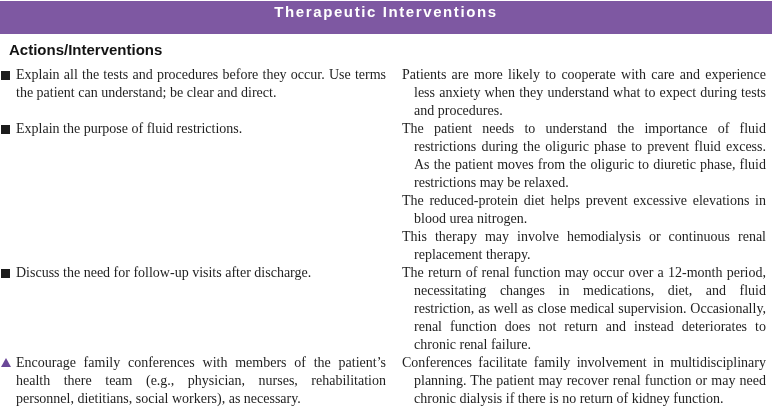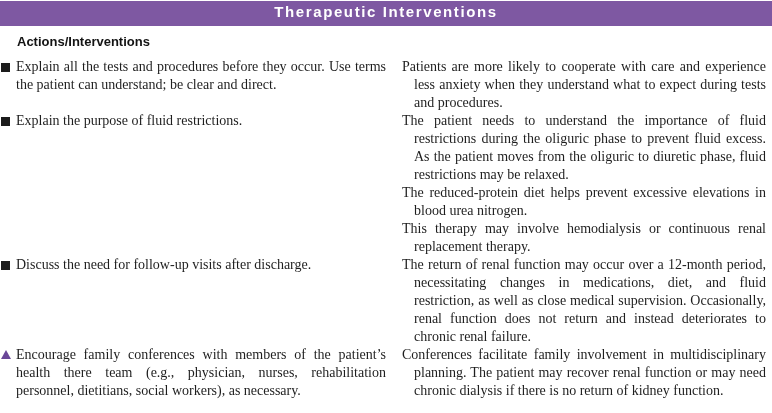--- a/index.html
+++ b/index.html
@@ -5,39 +5,39 @@
   html, body { margin: 0; padding: 0; }
   body {
     width: 772px; height: 413px;
     background: #ffffff;
     font-family: "Liberation Serif", serif;
     font-size: 14px; line-height: 18px;
     color: var(--text, #1e1e1e);
     overflow: hidden;
   }
   .titlebar {
-    margin-top: 1px; height: 25px;
+    margin-top: 1px; height: 33px;
     background: var(--header-bg, #7e58a2);
     color: var(--header-text, #ffffff);
     font-family: "Liberation Sans", sans-serif;
     font-weight: bold; font-size: 15px;
     letter-spacing: 1.6px;
     text-align: center; line-height: 21px;
   }
   .grid {
     display: grid;
     grid-template-columns: 385px 364px;
     column-gap: 16px;
     padding: 0 7px 0 1px;
   }
   .colhead {
     font-family: "Liberation Sans", sans-serif;
-    font-weight: bold; font-size: 13px;
+    font-weight: bold; font-size: 15px;
     line-height: 18px; color: #131313;
-    margin: 7px 16px;
+    margin: 7px 8px;
   }
   .colhead.c1 { grid-column: 1; }
   .colhead.c2 { grid-column: 2; }
   .action { grid-column: 1; display: flex; text-align: justify; justify-content: flex-end; }
   .bullet { flex: 0 0 15px; }
   .bullet.sq::before {
     content: ""; display: block;
     width: 9px; height: 9px; margin-top: 4.5px;
     background: var(--bullet-square, #1c1c1c);
   }

